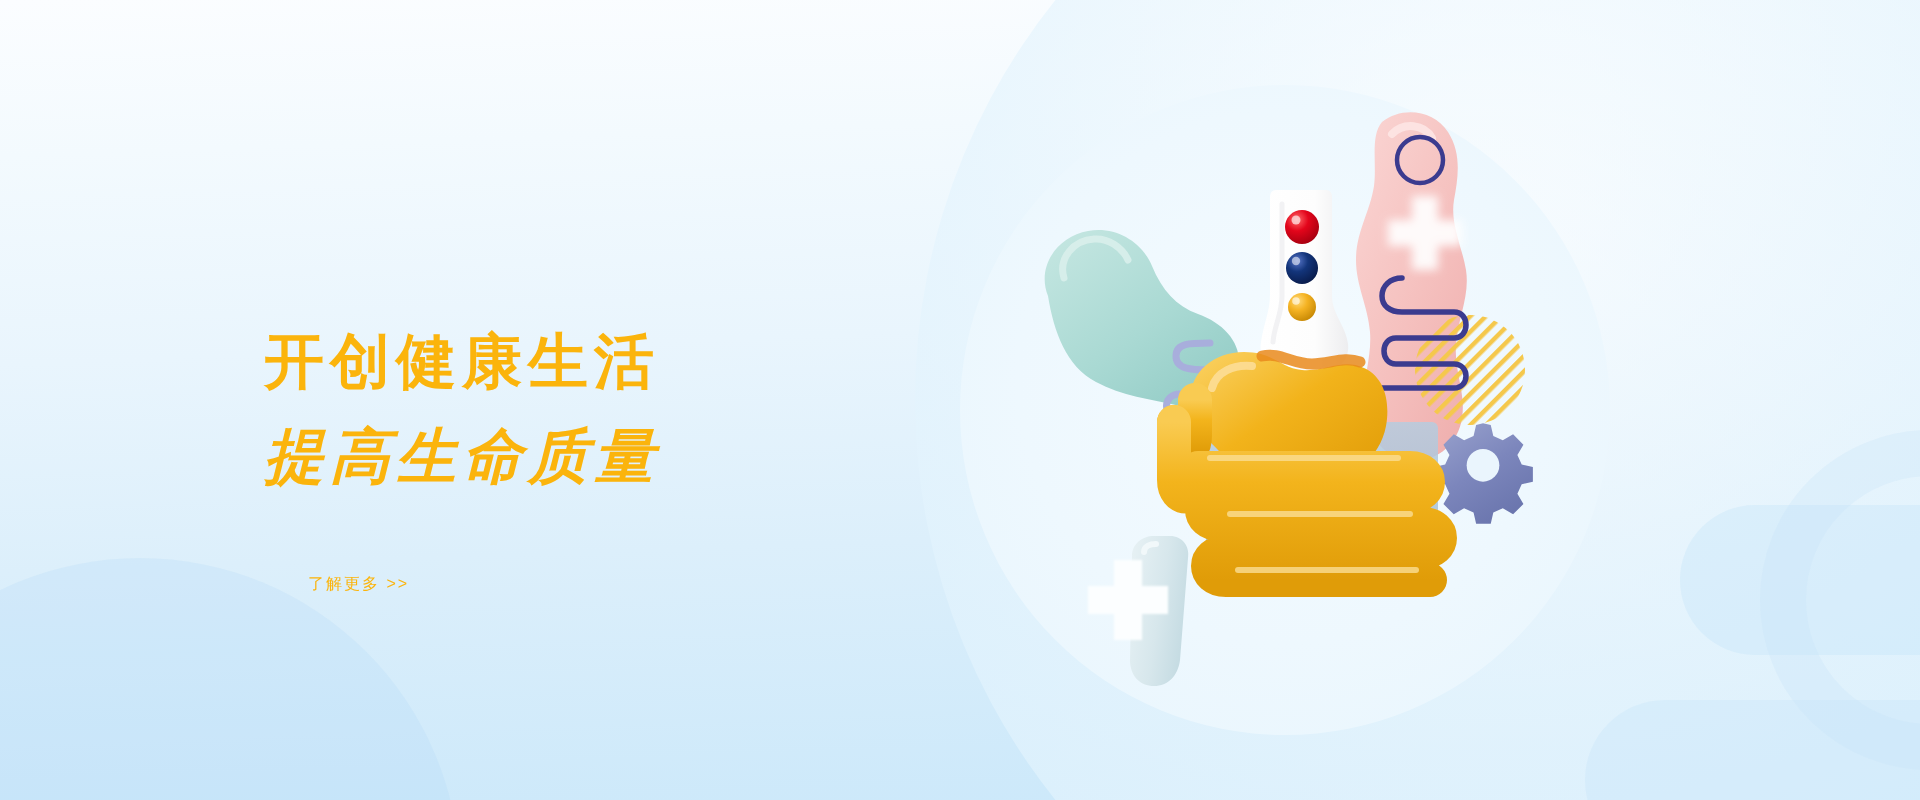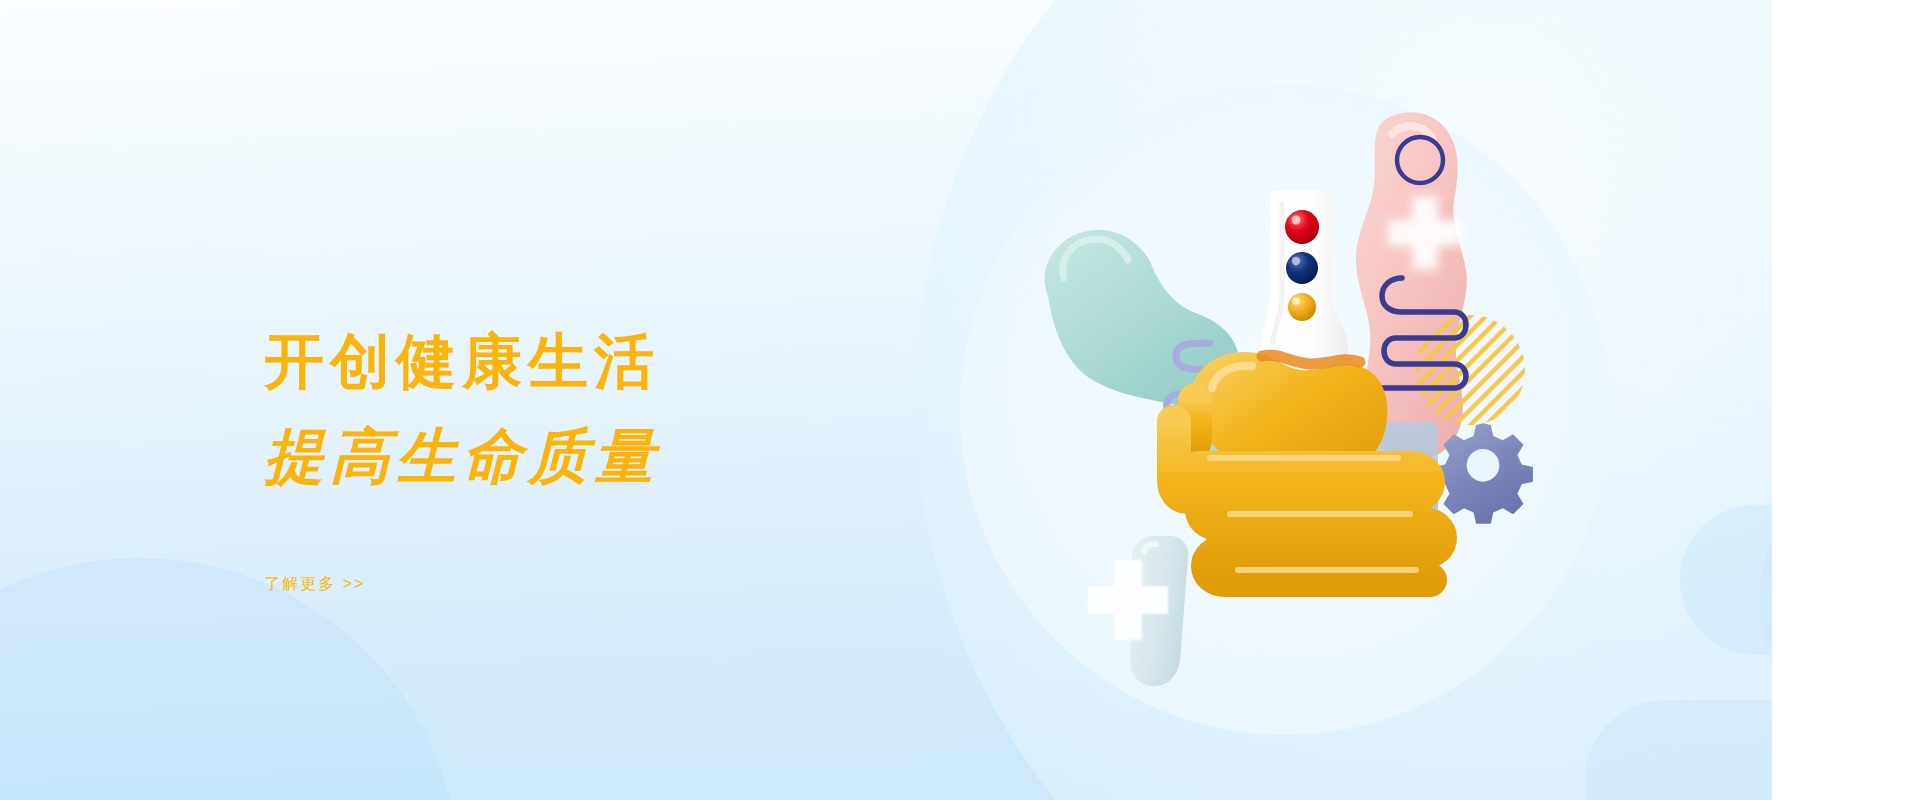--- a/index.html
+++ b/index.html
@@ -2,21 +2,21 @@
 <html><head>
 <meta charset="utf-8">
 <title>Health Banner</title>
 <style>
   * { margin:0; padding:0; box-sizing:border-box; }
   html,body{
     width:1920px; height:800px; overflow:hidden;
     font-family:"Liberation Sans","DejaVu Sans",sans-serif;
   }
   #banner{
-    position:relative; width:1772px; height:800px; overflow:hidden;
+    position:relative; width:1920px; height:800px; overflow:hidden;
     background:linear-gradient(178deg,#fbfdff 0%,#f3fafe 18%,#e9f5fd 42%,#dcefFB 66%,#cbe8fa 100%);
   }
 
   
   .bg-layer{position:absolute;inset:0;overflow:hidden;}
   .bg-big-circle{
     position:absolute; left:915px; top:-240px; width:1280px; height:1280px;
     border-radius:50%;
     background:radial-gradient(circle at 45% 40%, rgba(255,255,255,.55) 0%, rgba(226,243,253,.75) 60%, rgba(219,240,253,.55) 100%);
   }
@@ -57,20 +57,21 @@
   }
   .headline + .headline{ margin-top:4px;font-style:italic; }
   .more-link{
     display:inline-block;
     margin-top:72px;
     color:#FBB40C;
     font-size:16px;
     letter-spacing:2px;
     text-decoration:none;
     cursor:pointer;
+    margin-left:44px;
   }
 
   
   .illus{
     position:absolute; left:1030px; top:100px; width:640px; height:640px;
   }
   .illus svg{ display:block; width:100%; height:100%; }
 </style>
 </head>
 <body>

